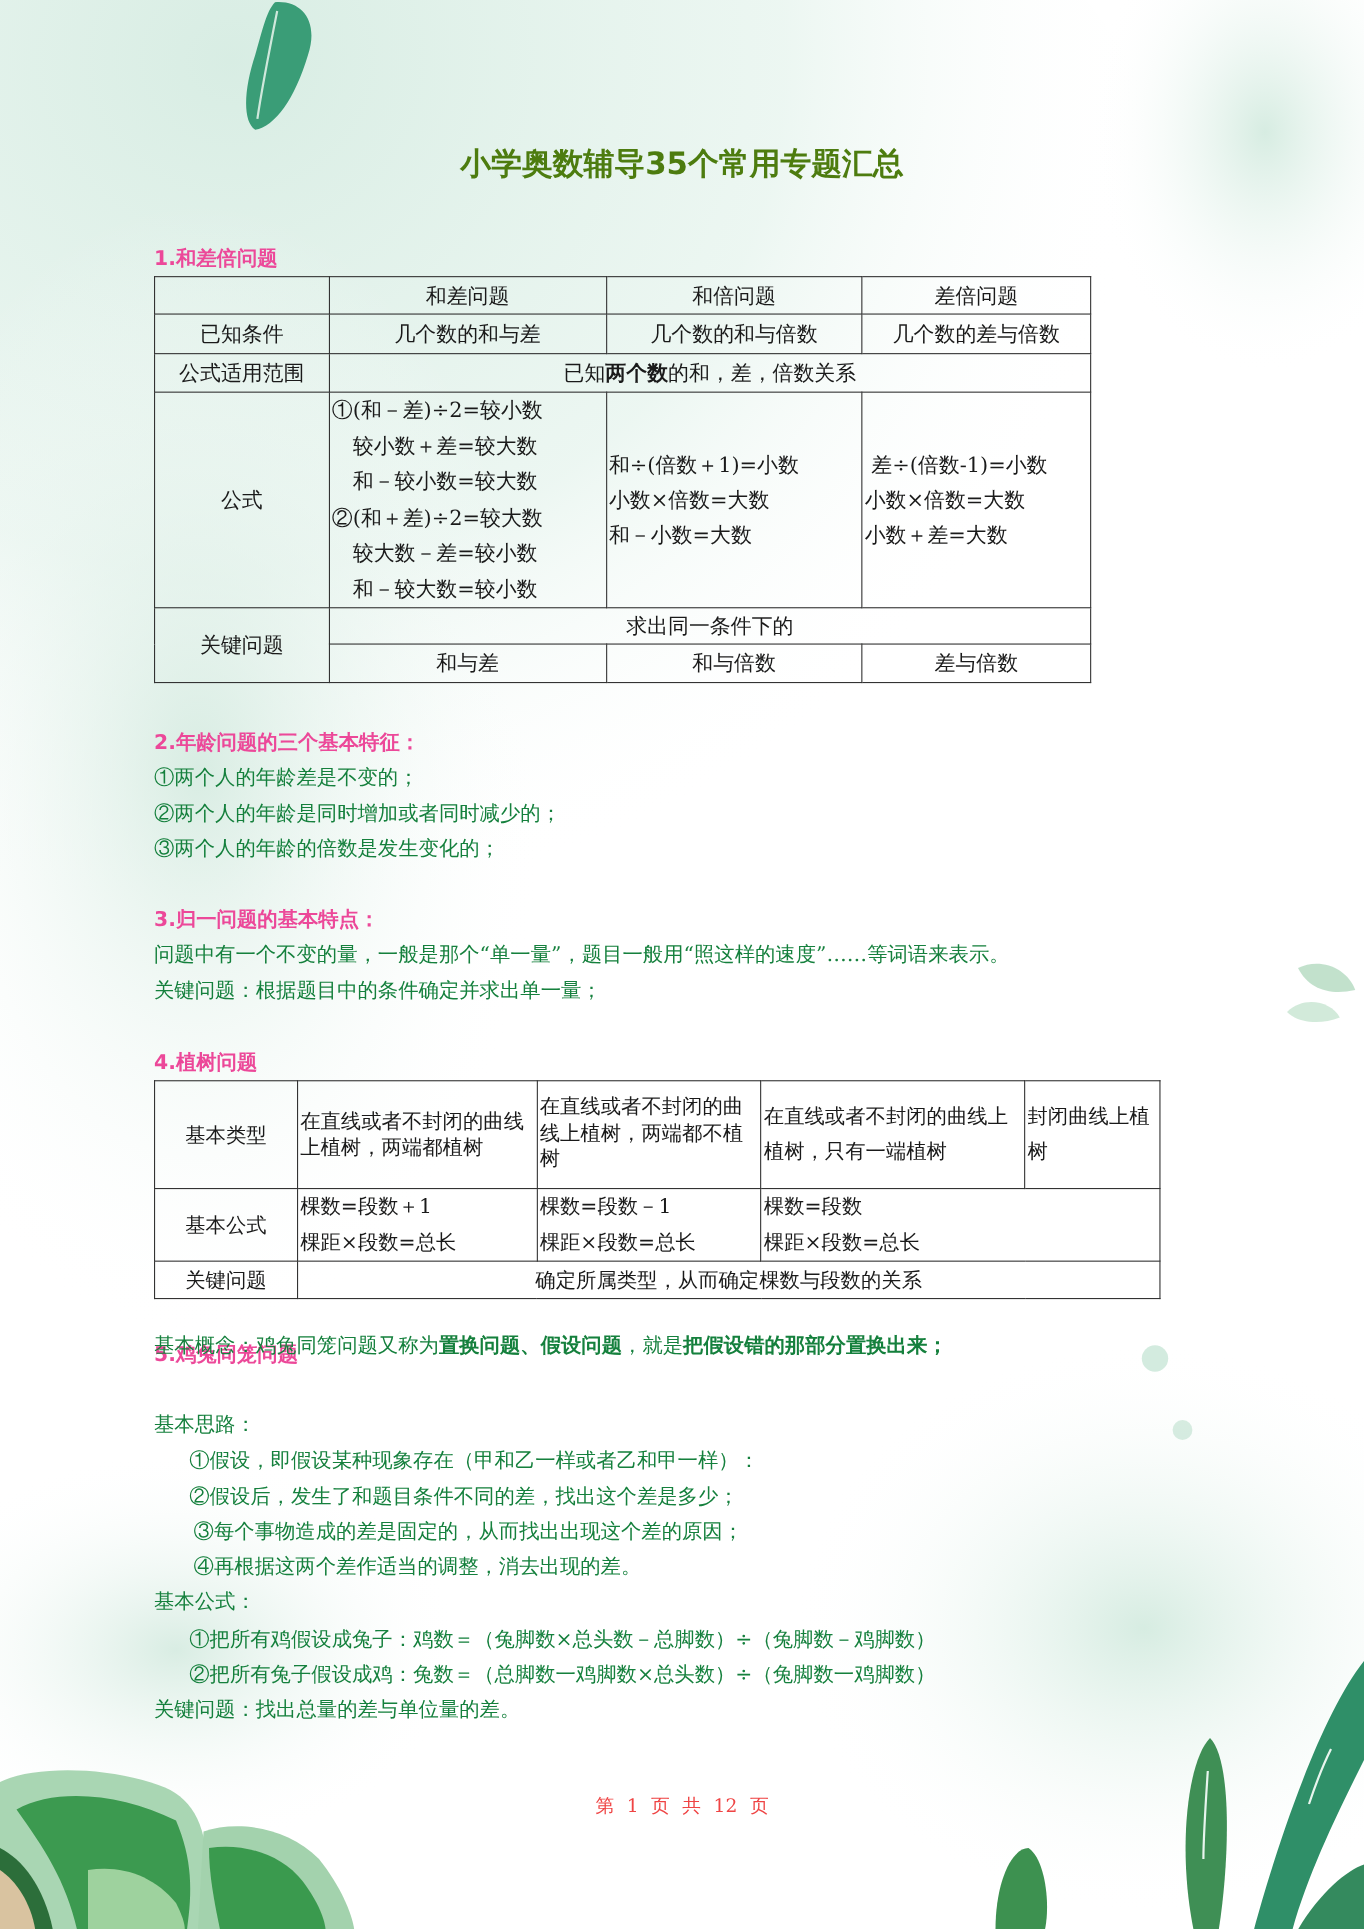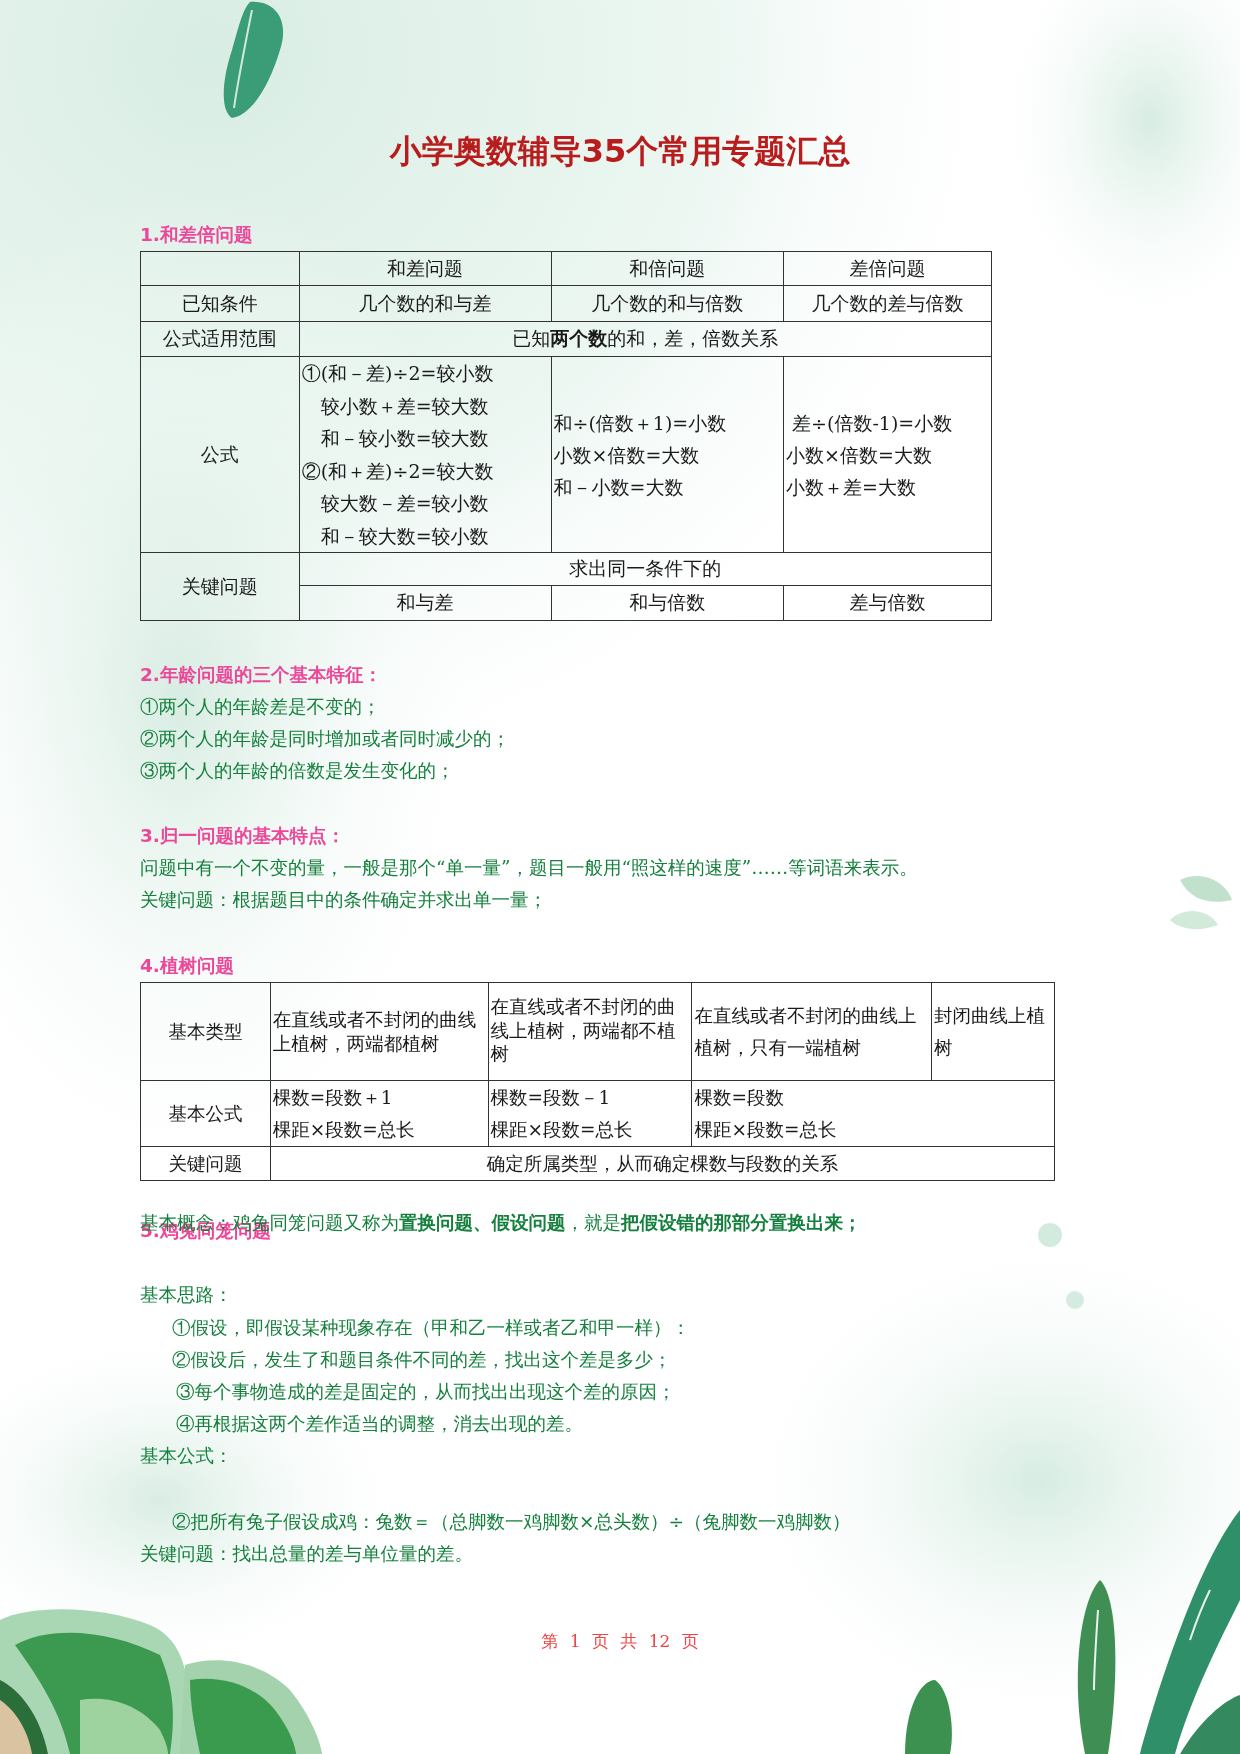--- a/index.html
+++ b/index.html
@@ -7,21 +7,21 @@
     width: 1240px; height: 1754px; position: relative; overflow: hidden;
     background: #ffffff;
     font-family: "DejaVu Serif", "Liberation Serif", serif;
     color: #1a1a1a;
   }
   .bg { position: absolute; inset: 0; z-index: 0; pointer-events: none; }
   .page { position: absolute; inset: 0; z-index: 1; }
   .title {
     position: absolute; left: 0; width: 1240px; top: 130px; text-align: center;
     font-family: "DejaVu Sans", "Liberation Sans", sans-serif;
-    font-weight: bold; font-size: 32px; letter-spacing: 0px; color: #b91c1c;
+    font-weight: bold; font-size: 28px; letter-spacing: 0px; color: #4d7c0f;
   }
   .sec-head {
     position: absolute; left: 140px;
     font-weight: bold; font-size: 18.5px; color: #ec4899;
     font-family: "DejaVu Sans", "Liberation Sans", sans-serif;
   }
   .line {
     position: absolute; left: 140px; font-size: 18.5px; white-space: nowrap; color: #15803d;
   }
   .line b { font-family: "DejaVu Sans", "Liberation Sans", sans-serif; font-weight: bold; }
@@ -192,17 +192,18 @@
     </table>
 
   <div class="sec-head" style="top:1218px;">5.鸡兔同笼问题</div>
   <div class="line" style="top:1210px;"><span>基本概念：鸡兔同笼问题又称为</span><b>置换问题、假设问题</b><span>，就是</span><b>把假设错的那部分置换出来；</b></div>
   <div class="line" style="top:1282px;">基本思路：</div>
   <div class="line" style="top:1315px; left:172px;">①假设，即假设某种现象存在（甲和乙一样或者乙和甲一样）：</div>
   <div class="line" style="top:1347px; left:172px;">②假设后，发生了和题目条件不同的差，找出这个差是多少；</div>
   <div class="line" style="top:1379px; left:176px;">③每个事物造成的差是固定的，从而找出出现这个差的原因；</div>
   <div class="line" style="top:1411px; left:176px;">④再根据这两个差作适当的调整，消去出现的差。</div>
   <div class="line" style="top:1443px;">基本公式：</div>
+  <div class="line" style="top:1477px; left:172px;">①把所有鸡假设成兔子：鸡数＝（兔脚数×总头数－总脚数）÷（兔脚数－鸡脚数）</div>
   <div class="line" style="top:1509px; left:172px;">②把所有兔子假设成鸡：兔数＝（总脚数一鸡脚数×总头数）÷（兔脚数一鸡脚数）</div>
   <div class="line" style="top:1541px;">关键问题：找出总量的差与单位量的差。</div>
 
   <div class="footer">第 1 页 共 12 页</div>
 </div>
 
 </body></html>

